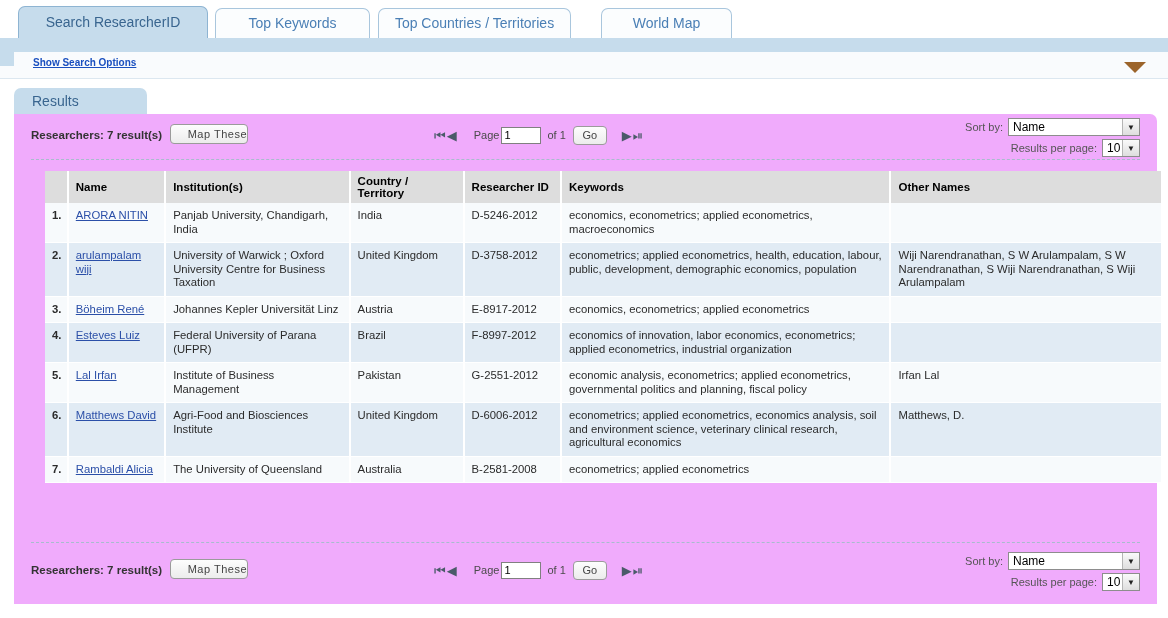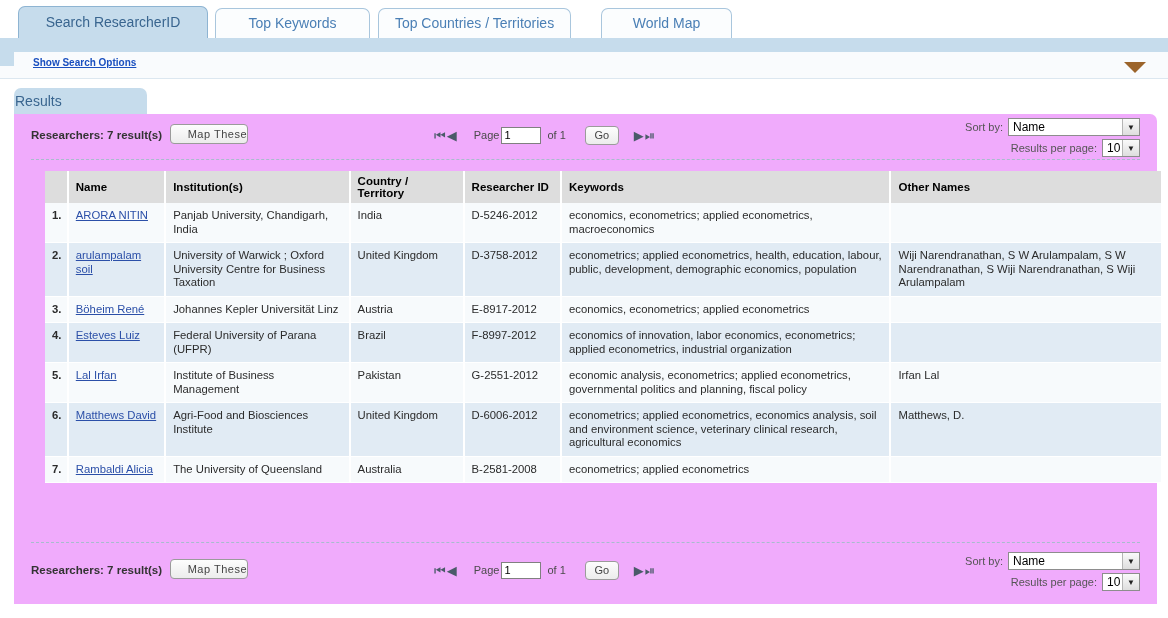--- a/index.html
+++ b/index.html
@@ -98,21 +98,21 @@
   .results-tab {
     position: absolute;
     left: 14px; top: 88px;
     width: 133px; height: 26px;
     box-sizing: border-box;
     background: #c6dcec;
     border-radius: 7px 7px 0 0;
     color: #39658f;
     font-size: 14px;
     line-height: 26px;
-    padding-left: 1px;
+    padding-left: 18px;
     cursor: pointer;
   }
   .results-panel {
     position: absolute;
     left: 14px; top: 114px;
     width: 1143px;
     height: 490px;
     box-sizing: border-box;
     background: #f0abfc;
     border-radius: 0 7px 0 0;
@@ -186,21 +186,21 @@
     background: #ffffff;
     font-family: "Liberation Sans", sans-serif;
     font-size: 11px;
     color: #000;
     padding: 0 2px;
     margin-right: 6px;
   }
   .pg-of {
     color: #4a4a4a;
     font-size: 11px;
-    margin-right: 19px;
+    margin-right: 7px;
   }
   .go-btn {
     width: 34px;
     height: 19px;
     line-height: 17px;
   }
   .sortbox {
     position: absolute;
     right: 17px;
     top: 4px;
@@ -408,21 +408,21 @@
           <td class="num">1.</td>
           <td class="name"><a href="#">ARORA NITIN </a></td>
           <td>Panjab University, Chandigarh, India</td>
           <td>India</td>
           <td>D-5246-2012</td>
           <td>economics, econometrics; applied econometrics, macroeconomics</td>
           <td></td>
         </tr>
         <tr class="even">
           <td class="num">2.</td>
-          <td class="name"><a href="#">arulampalam soil </a></td>
+          <td class="name"><a href="#">arulampalam wiji </a></td>
           <td>University of Warwick ; Oxford University Centre for Business Taxation</td>
           <td>United Kingdom</td>
           <td>D-3758-2012</td>
           <td>econometrics; applied econometrics, health, education, labour, public, development, demographic economics, population</td>
           <td>Wiji Narendranathan, S W Arulampalam, S W Narendranathan, S Wiji Narendranathan, S Wiji Arulampalam</td>
         </tr>
         <tr class="odd">
           <td class="num">3.</td>
           <td class="name"><a href="#">Böheim René </a></td>
           <td>Johannes Kepler Universität Linz</td>

